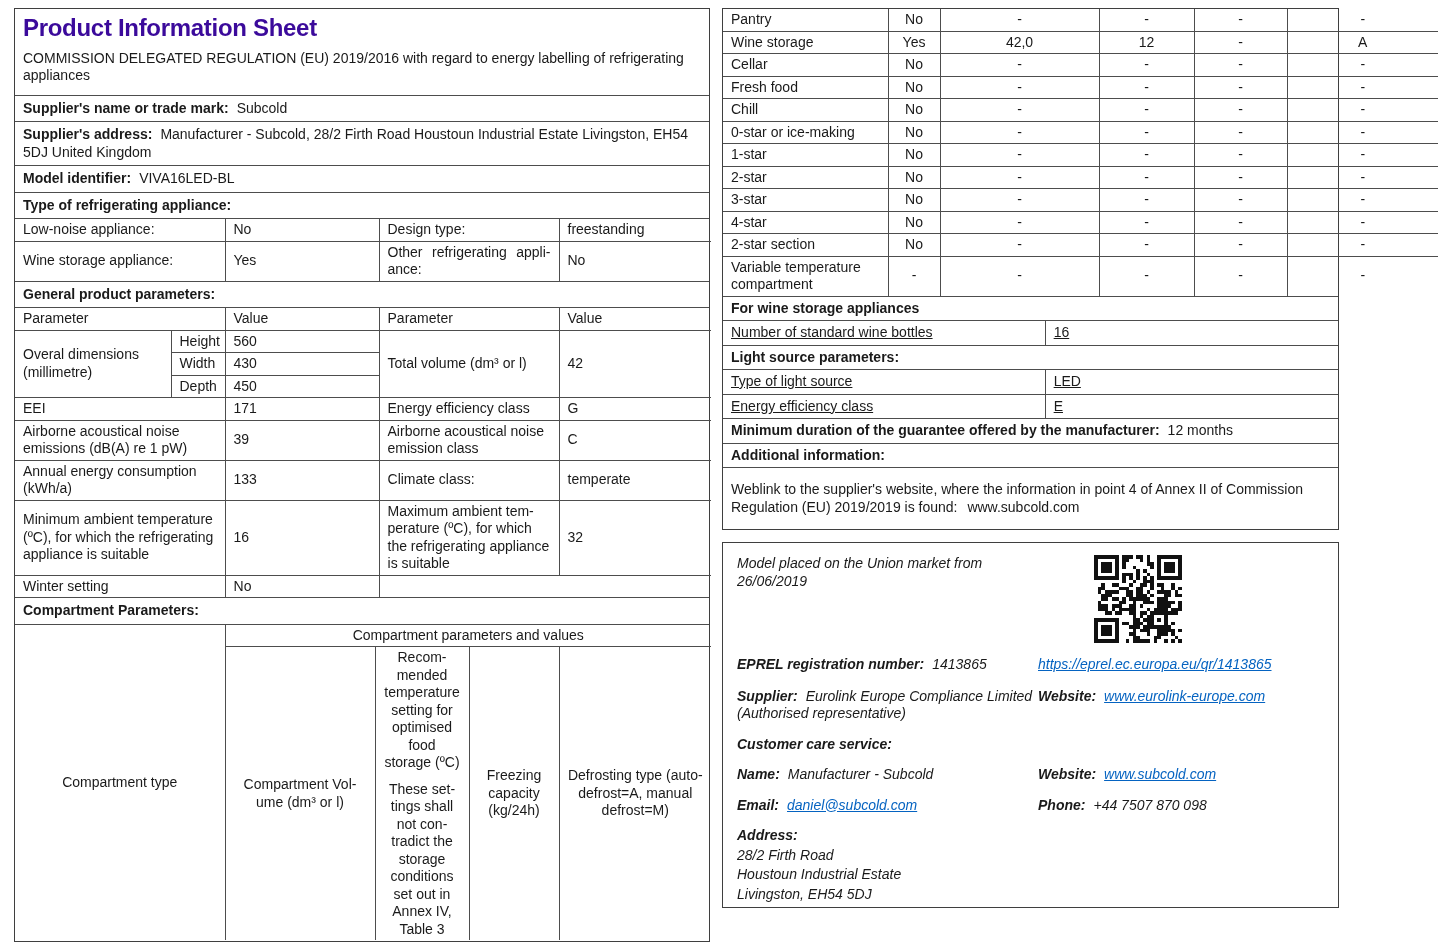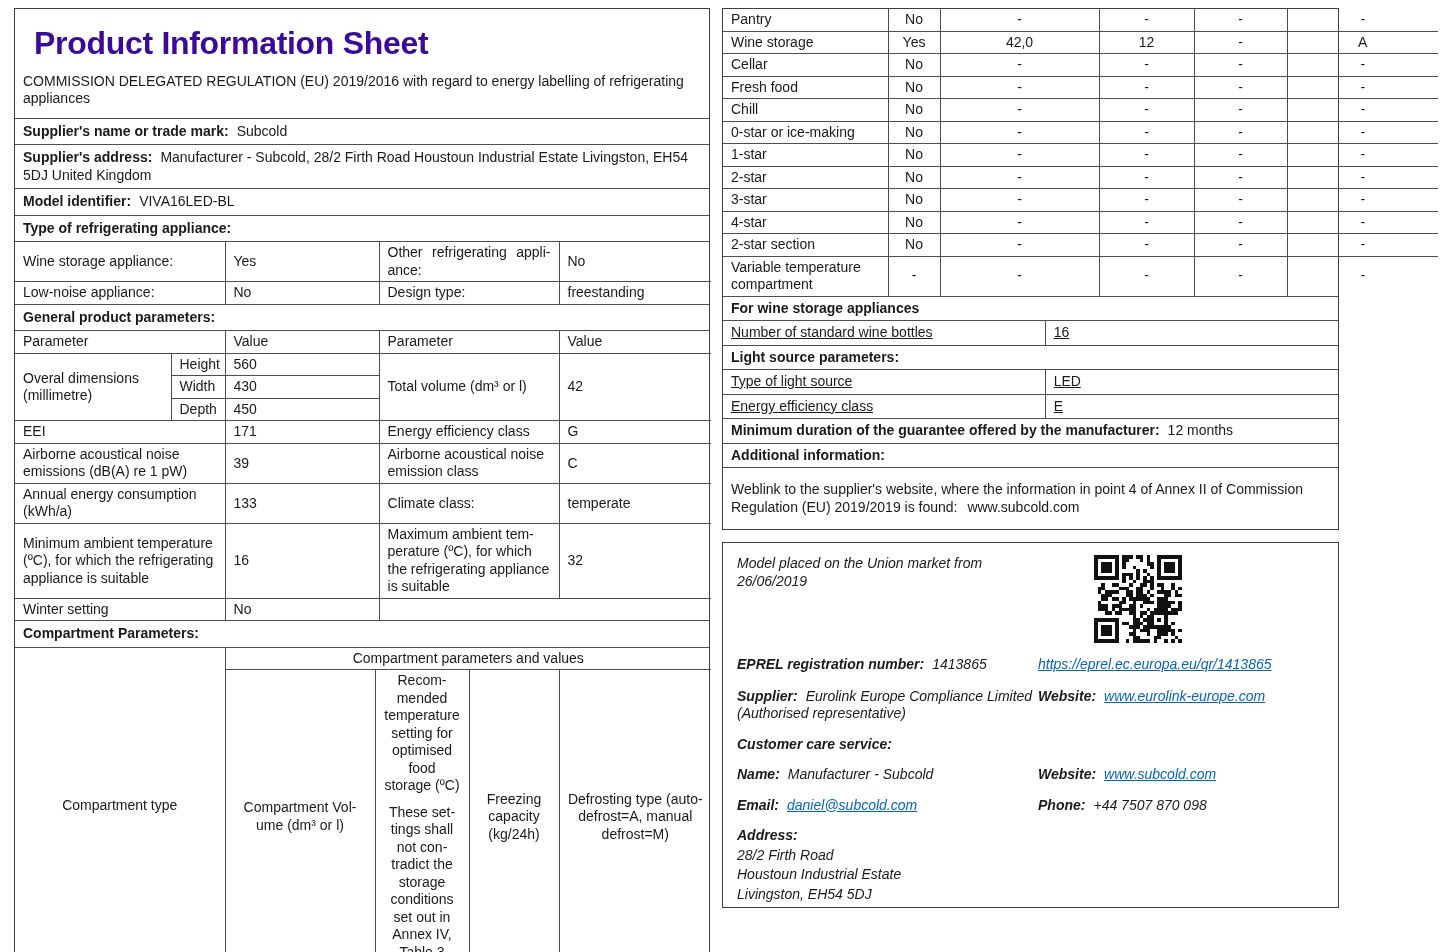--- a/index.html
+++ b/index.html
@@ -23,21 +23,21 @@
   
   .left-panel{
     position:absolute;left:14px;top:8px;width:696px;min-height:934px;
     border:1.5px solid var(--border-strong);background:#fff;
   }
   .sec{border-top:1px solid var(--border);}
   .sec:first-child{border-top:none;}
   .pad{padding:4px 8px;}
   .title-sec{padding:5px 8px 10px 8px;}
   h1.doc-title{
-    margin:11px;color:var(--title);font-size:32px;line-height:1.15;
+    margin:0;color:var(--title);font-size:24px;line-height:1.15;
     font-weight:700;letter-spacing:-0.3px;
   }
   .reg-text{margin:8px 0 0 0;}
   b.lbl{margin-right:8px;}
   .hdr{font-weight:700;}
 
   table.doc{border-collapse:collapse;border-style:hidden;table-layout:fixed;width:100%;}
   table.doc td{
     border:1px solid var(--border);padding:2px 8px;vertical-align:middle;
     overflow:hidden;
@@ -104,30 +104,30 @@
     <div class="sec">
       <table class="doc">
         <colgroup>
             <col style="width:210px">
             <col style="width:154px">
             <col style="width:180px">
             <col style="width:152px">
           </colgroup>
         <tbody>
             <tr>
+          <td>Low-noise appliance:</td>
+          <td>No</td>
+          <td>Design type:</td>
+          <td>freestanding</td>
+        </tr>
+        <tr>
           <td>Wine storage appliance:</td>
           <td>Yes</td>
           <td class="just">Other refrigerating appli­ance:</td>
           <td>No</td>
-        </tr>
-        <tr>
-          <td>Low-noise appliance:</td>
-          <td>No</td>
-          <td>Design type:</td>
-          <td>freestanding</td>
         </tr>
       </tbody>
         </table>
     </div>
 
     <div class="sec pad hdr">General product parameters:</div>
 
     <div class="sec">
       <table class="doc">
         <colgroup>

